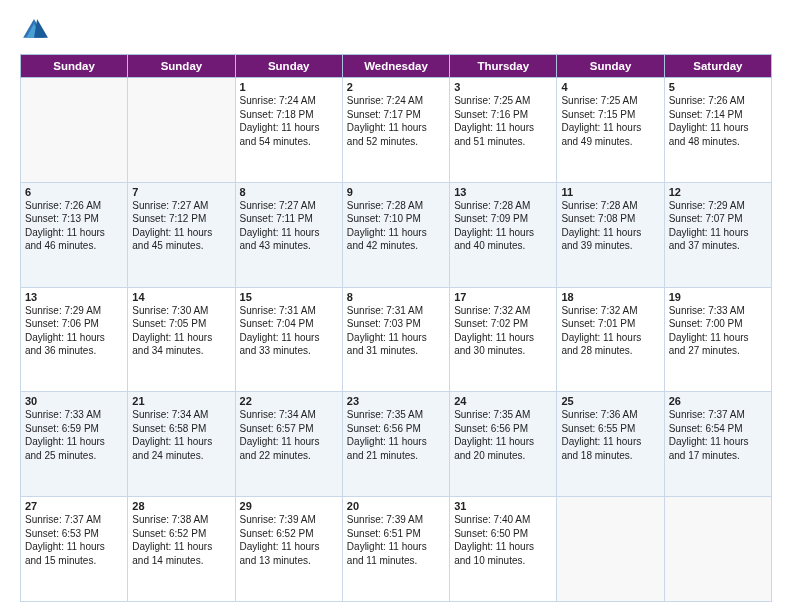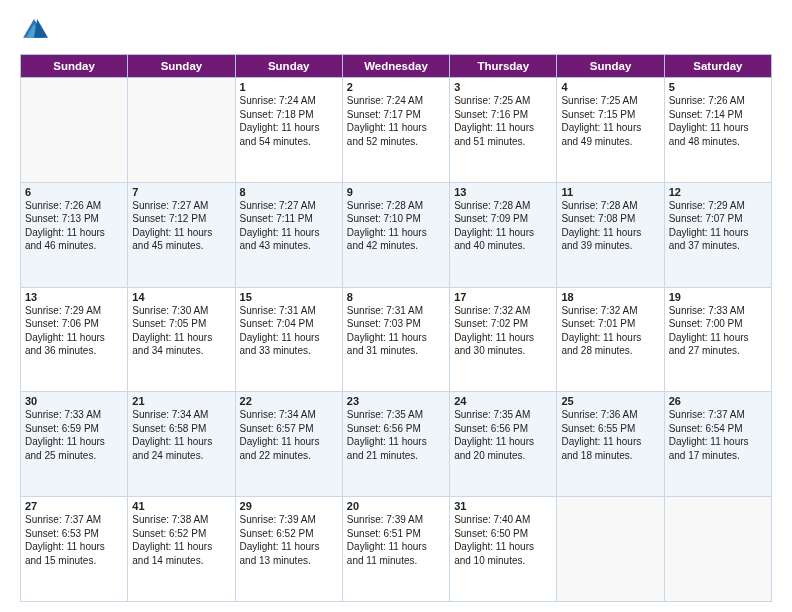--- a/index.html
+++ b/index.html
@@ -242,21 +242,21 @@
             <span class="day-num">26</span>
             <div class="day-info">Sunrise: 7:37 AM<br>Sunset: 6:54 PM<br>Daylight: 11 hours and 17 minutes.</div>
           </td>
         </tr>
         <tr>
           <td>
             <span class="day-num">27</span>
             <div class="day-info">Sunrise: 7:37 AM<br>Sunset: 6:53 PM<br>Daylight: 11 hours and 15 minutes.</div>
           </td>
           <td>
-            <span class="day-num">41</span>
+            <span class="day-num">28</span>
             <div class="day-info">Sunrise: 7:38 AM<br>Sunset: 6:52 PM<br>Daylight: 11 hours and 14 minutes.</div>
           </td>
           <td>
             <span class="day-num">29</span>
             <div class="day-info">Sunrise: 7:39 AM<br>Sunset: 6:52 PM<br>Daylight: 11 hours and 13 minutes.</div>
           </td>
           <td>
             <span class="day-num">20</span>
             <div class="day-info">Sunrise: 7:39 AM<br>Sunset: 6:51 PM<br>Daylight: 11 hours and 11 minutes.</div>
           </td>

